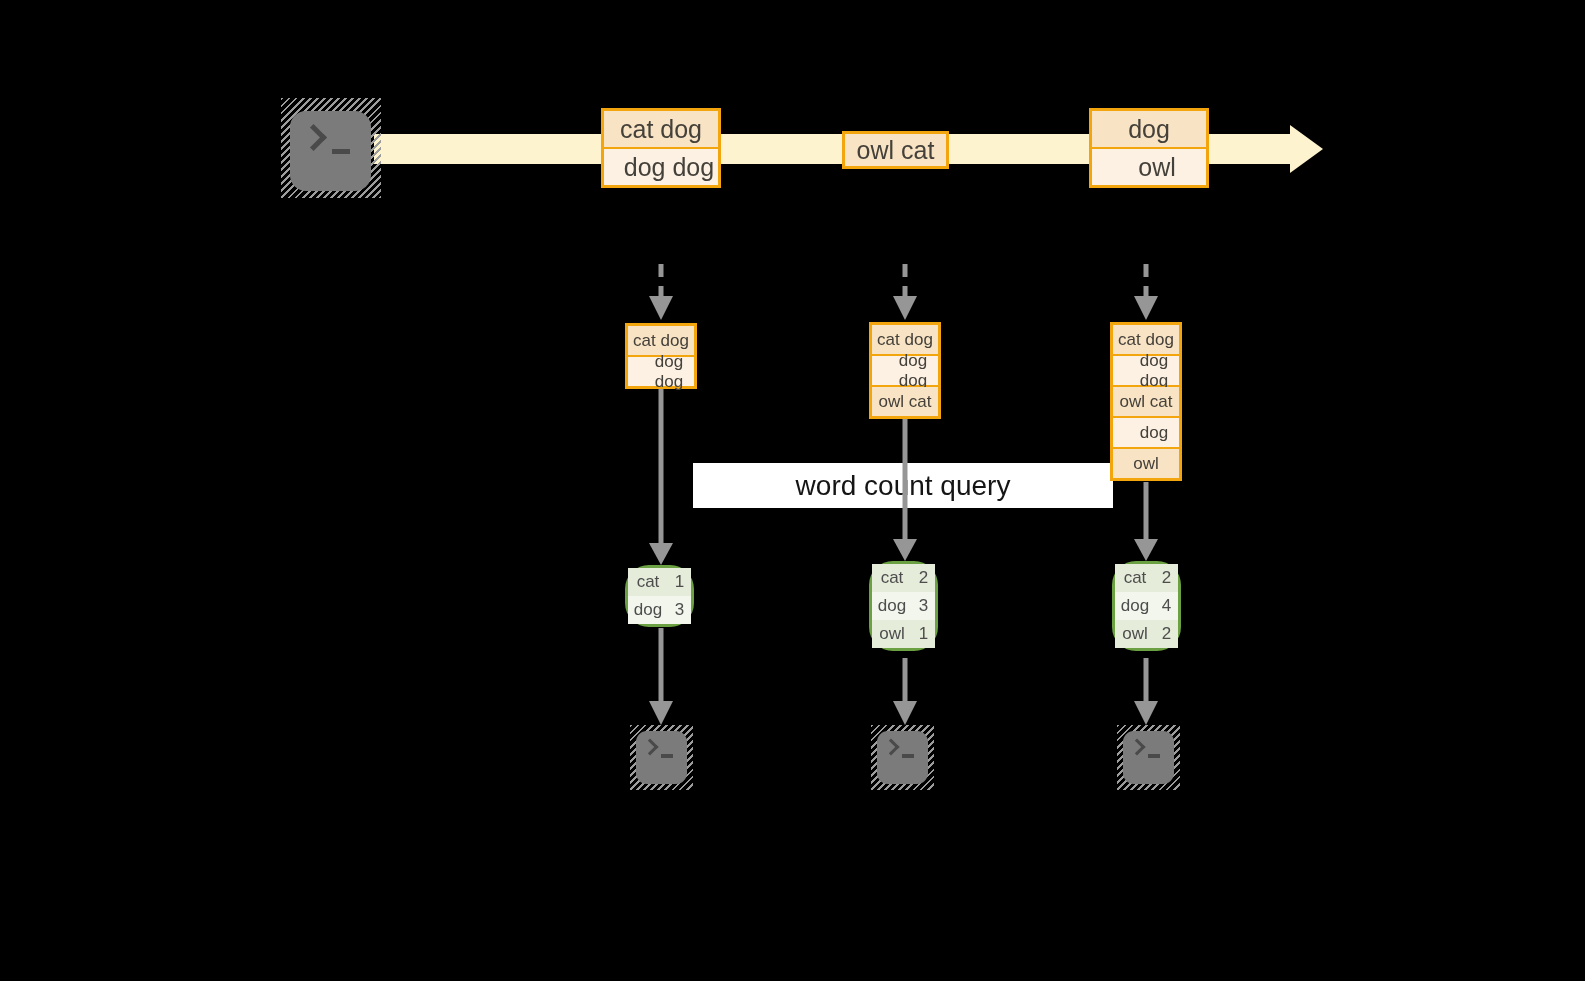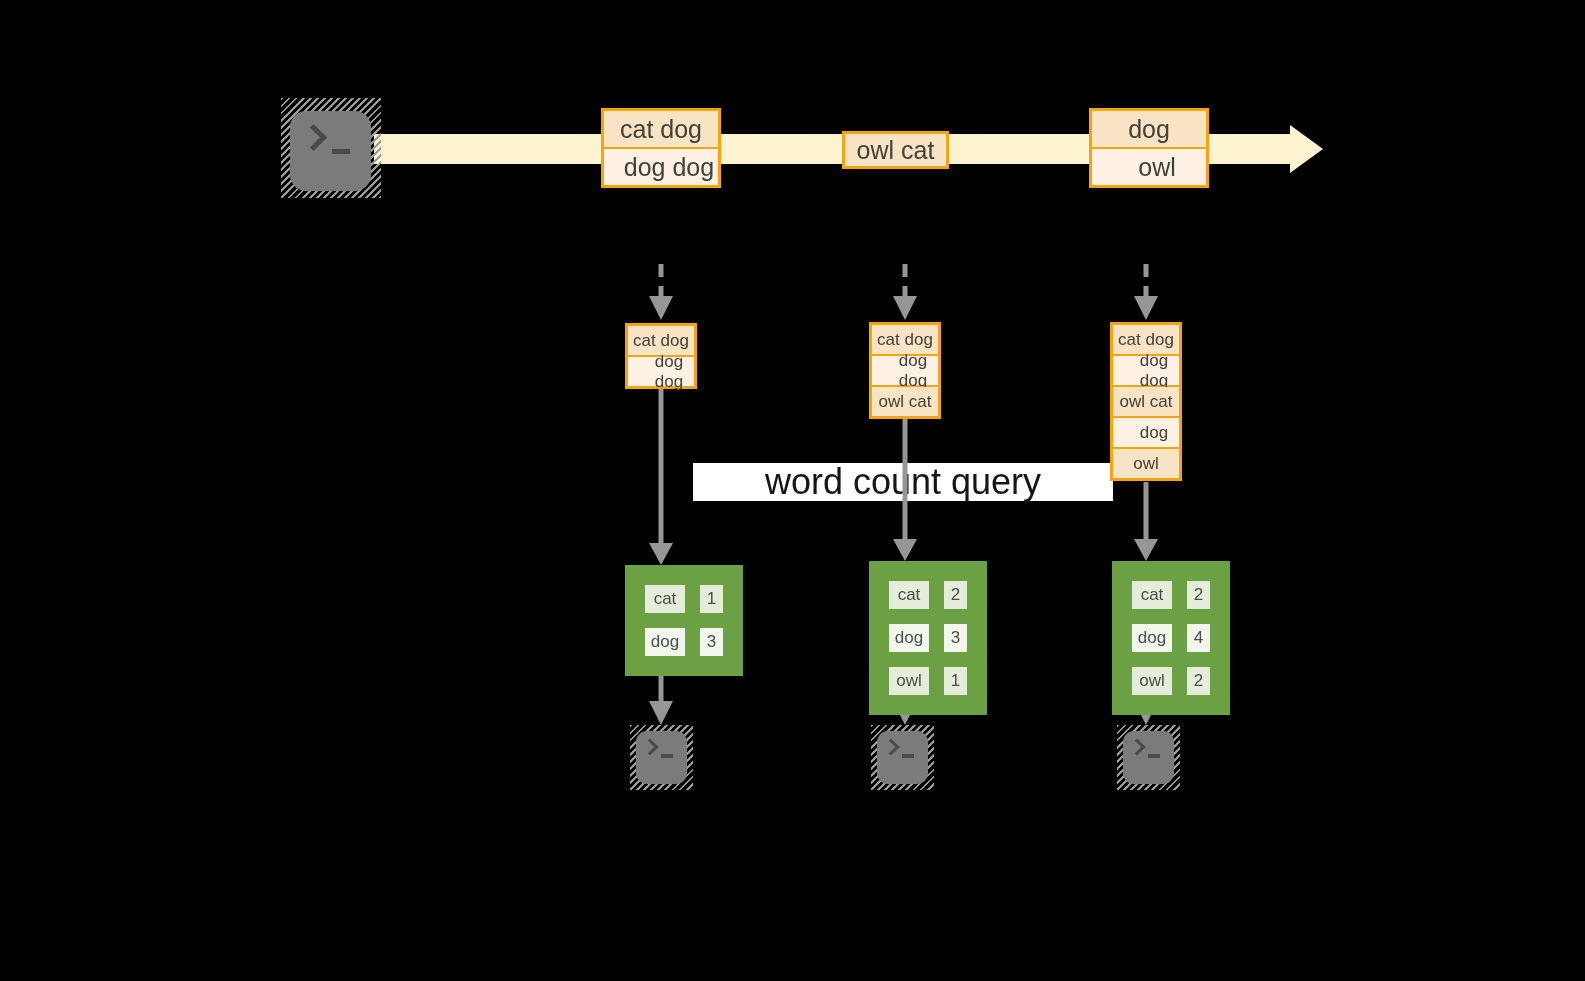--- a/index.html
+++ b/index.html
@@ -43,35 +43,35 @@
   .obox{position:absolute;display:flex;flex-direction:column;gap:2px;padding:3px;
     background:var(--accent-gold);z-index:4;box-sizing:border-box;}
   .orow{display:flex;align-items:center;justify-content:center;color:#44403a;}
   .orow.dark{background:var(--fill-peach);}
   .orow.light{background:var(--fill-cream);padding-left:16px;}
   .orow.lg{height:36px;font-size:25px;}
   .orow.md{height:32px;font-size:25px;}
   .orow.sm{height:29px;font-size:17px;}
 
   
-  .gtable{position:absolute;display:grid;grid-template-columns:40px 23px;gap:15px;padding:20px;
-    background:var(--green-border);z-index:4;}
+  .gtable{position:absolute;display:grid;grid-template-columns:40px 23px;gap:0;padding:3px;
+    background:var(--green-border);z-index:4;border-radius:24px;}
   .gcell{display:flex;align-items:center;justify-content:center;height:28px;font-size:17px;color:#4d4d4d;}
   .gcell.dark{background:var(--green-fill-dark);}
   .gcell.light{background:var(--green-fill-light);}
 
   
   svg.conn{position:absolute;z-index:3;overflow:visible;}
   .dashline{stroke:var(--arrow-gray);stroke-width:5;stroke-dasharray:13 9;}
   .solidline{stroke:var(--arrow-gray);stroke-width:5;}
   .ahead{fill:var(--arrow-gray);}
 
   
-  .query-band{position:absolute;left:693px;top:463px;width:420px;height:38px;background:#ffffff;z-index:2;
-    display:flex;align-items:center;justify-content:center;font-size:36px;color:#151515;}
+  .query-band{position:absolute;left:693px;top:463px;width:420px;height:45px;background:#ffffff;z-index:2;
+    display:flex;align-items:center;justify-content:center;font-size:28px;color:#151515;}
 </style>
 </head>
 <body>
 
 <div class="canvas">
 
   <div class="band"></div>
   <div class="band-head"></div>
 
   <div class="term term-lg abs" style="left:281px;top:98px;">

